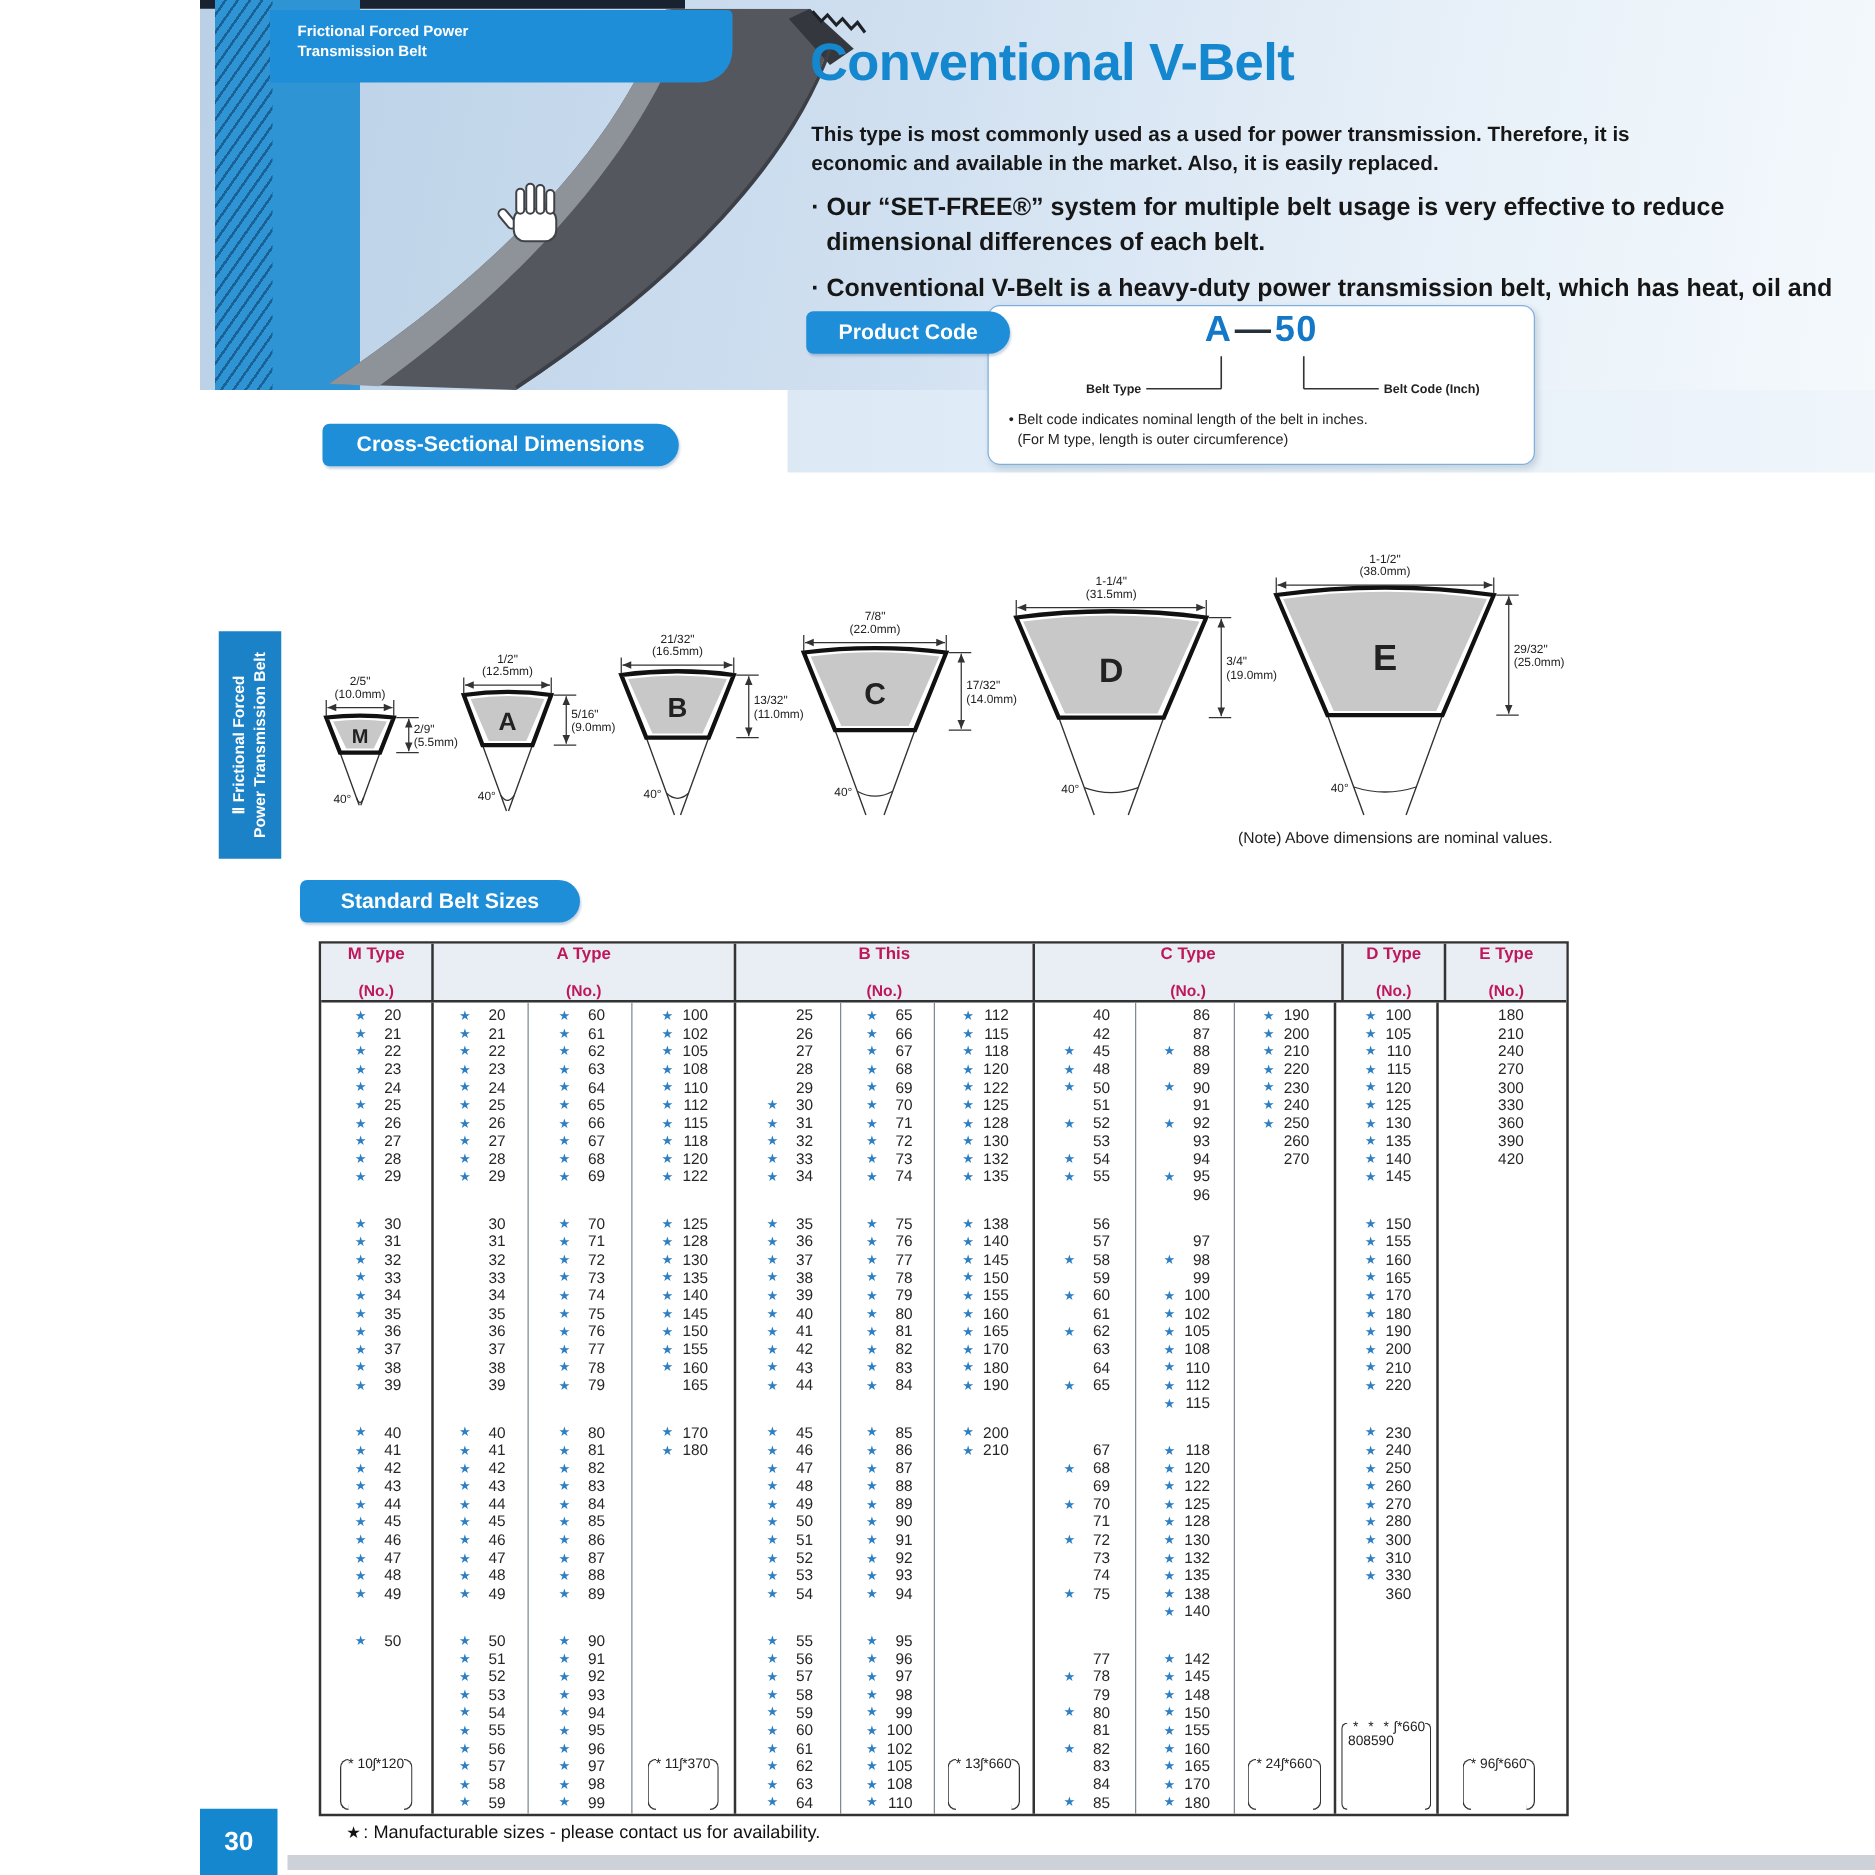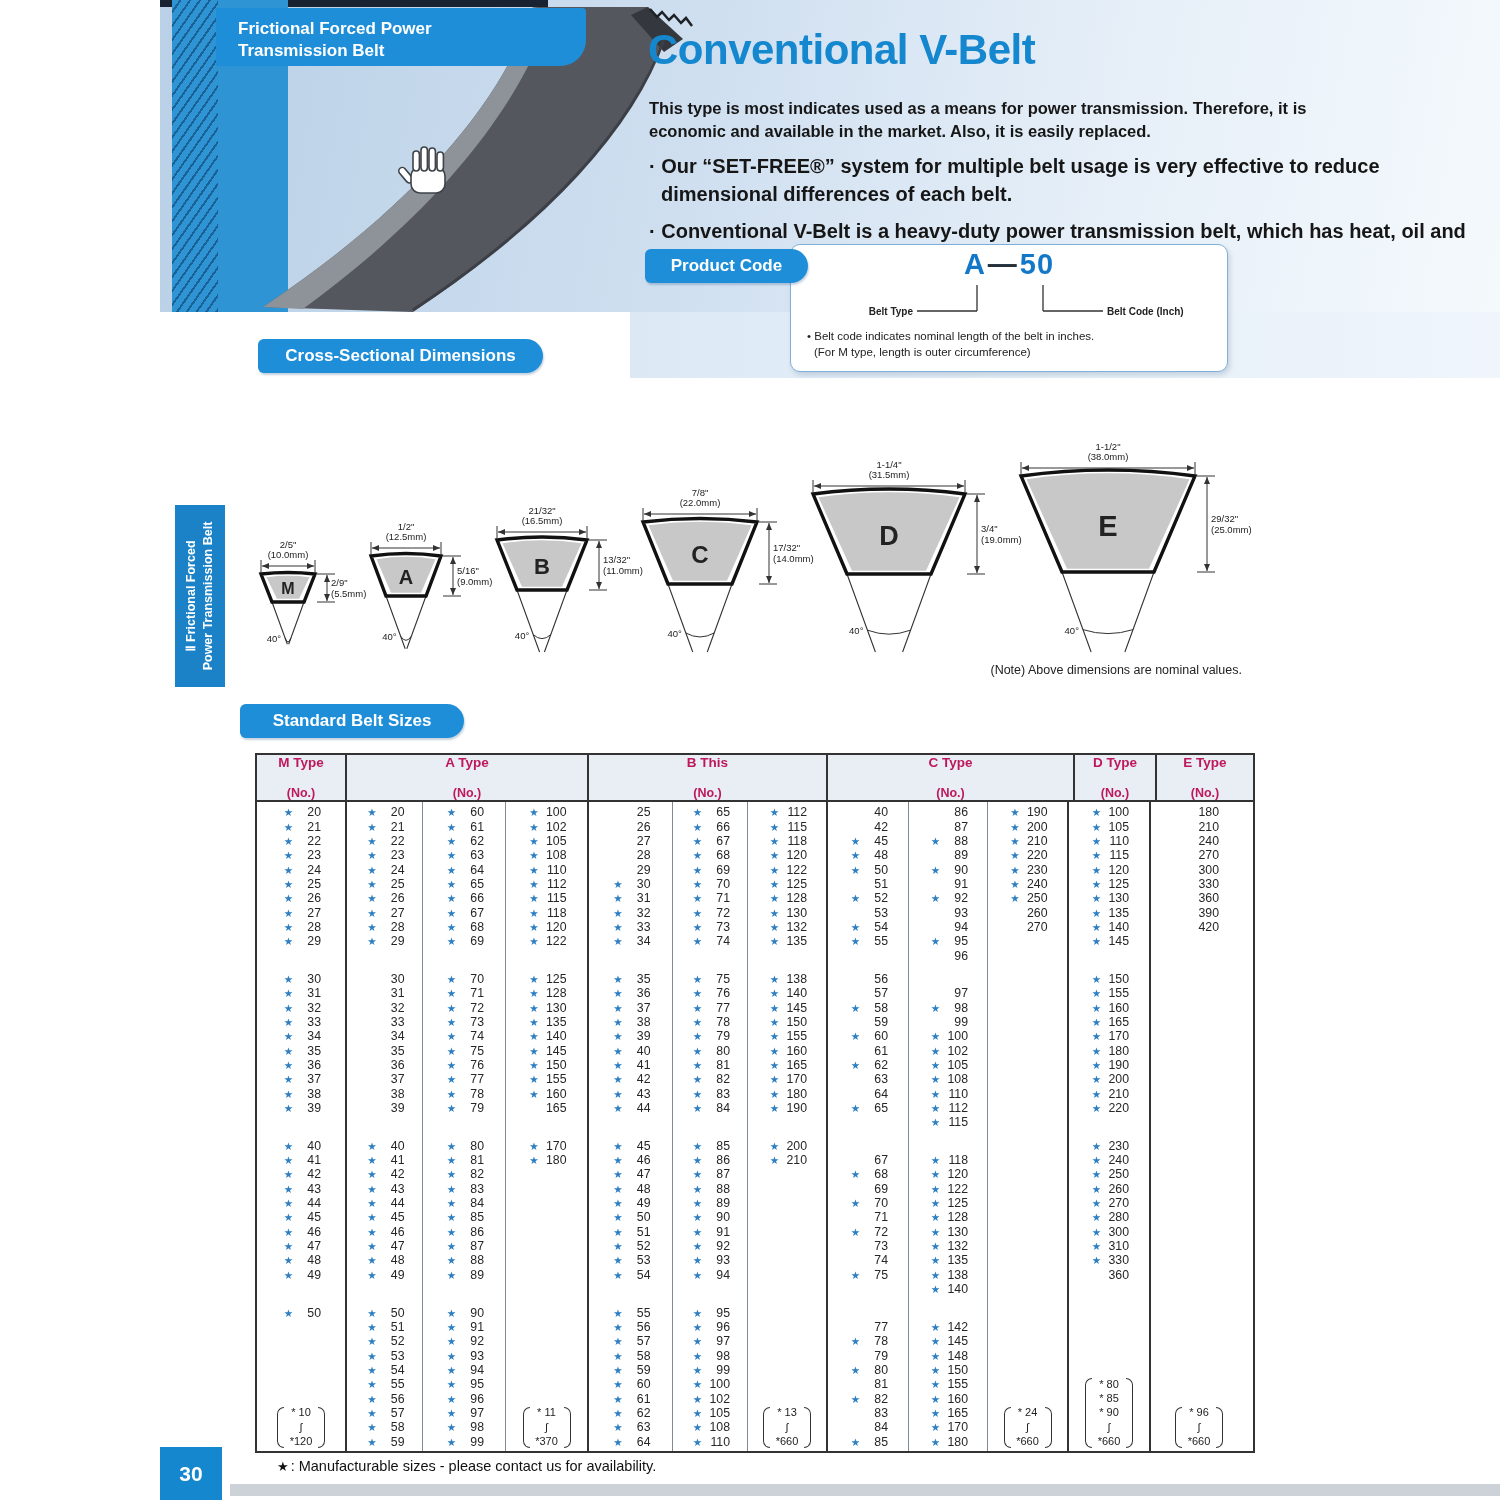--- a/index.html
+++ b/index.html
@@ -6,21 +6,21 @@
   .page{position:relative;width:1500px;height:1500px;background:#fff;font-family:"Liberation Sans",sans-serif;overflow:hidden;}
 
   .hero{position:absolute;left:160px;top:0;width:1340px;height:312px;
         background:linear-gradient(100deg,#b9d0e6 0%,#cfdff0 40%,#e6eff8 70%,#f4f9fc 100%);}
   .hero-topbar{position:absolute;left:0;top:0;width:388px;height:7px;background:#182231;}
   .blueband{position:absolute;left:12px;top:0;width:116px;height:312px;background:#2e94d4;}
   .hatch{position:absolute;left:0;top:0;width:46px;height:100%;
          background:repeating-linear-gradient(125deg,rgba(9,55,100,0) 0 6px,rgba(9,55,100,.55) 6px 8px);}
   .belt-photo{position:absolute;left:58px;top:7px;width:580px;height:305px;}
   .corner-tab{position:absolute;left:56px;top:8px;width:370px;height:58px;background:#1f8ed8;
-              border-radius:0 4px 26px 0;color:#fff;font-weight:bold;font-size:17px;line-height:1.3;
+              border-radius:0 4px 26px 0;color:#fff;font-weight:bold;font-size:12px;line-height:1.3;
               padding:10px 0 0 22px;box-sizing:border-box;}
   .title{position:absolute;left:488px;top:26px;font-size:42px;font-weight:bold;color:#1487cf;letter-spacing:-0.5px;}
   .intro{position:absolute;left:489px;top:97px;font-size:16.5px;font-weight:bold;color:#161616;line-height:1.42;}
   .bullets{position:absolute;left:489px;top:152px;font-size:20px;font-weight:bold;color:#161616;line-height:1.4;}
   .bullets .b{margin-bottom:9px;}
   .cont{padding-left:12px;}
   .hero-ext{position:absolute;left:630px;top:312px;width:870px;height:66px;
             background:linear-gradient(90deg,#dce9f5,#eff5fb);}
 
   .pill{position:absolute;background:#1f8ed8;color:#fff;font-weight:bold;font-size:17px;text-align:center;
@@ -64,21 +64,21 @@
   .tcol.gb{border-left:2px solid #333;}
   .tcol.sb{border-left:1px solid #808a94;}
   .tcell{height:14.35px;display:flex;align-items:center;justify-content:center;}
   .star{width:15px;text-align:center;color:#2e7fc2;font-size:10.5px;}
   .num{width:25px;text-align:right;font-size:12.3px;color:#262626;}
   .bgap{height:9px;}
   .rnote{display:flex;align-items:stretch;justify-content:center;margin:0 4px;}
   .rn-p{width:6px;margin:1px 0;}
   .rn-l{border:1.5px solid #333;border-right:none;border-radius:8px 0 0 8px;}
   .rn-r{border:1.5px solid #333;border-left:none;border-radius:0 8px 8px 0;}
-  .rn-lines{display:flex;flex-direction:column;justify-content:space-around;text-align:center;min-width:34px;}
+  .rn-lines{display:flex;justify-content:space-around;text-align:center;min-width:34px;}
   .rl{font-size:11px;color:#222;line-height:1;}
 
   .footnote{position:absolute;left:277px;top:1458px;font-size:14.5px;color:#111;}
   .fstar{font-size:13px;margin-right:2px;}
   .pagenum{position:absolute;left:160px;top:1447px;width:62px;height:53px;background:#1487cf;color:#fff;
            font-weight:bold;font-size:21px;display:flex;align-items:center;justify-content:center;}
   .bottom-bar{position:absolute;left:230px;top:1484px;width:1270px;height:12px;background:#ccd2d7;}
 </style>
 </head>
 <body>
@@ -104,21 +104,21 @@
         <rect x="16" y="-9" width="6.4" height="23" rx="3.2"></rect>
         <rect x="24" y="-5" width="6.4" height="19" rx="3.2"></rect>
       </g>
     </svg>
     <div class="corner-tab">
       <div>Frictional Forced Power</div>
       <div>Transmission Belt</div>
     </div>
     <div class="title">Conventional V-Belt</div>
     <div class="intro">
-      <div>This type is most indicates used as a means for power transmission. Therefore, it is</div>
+      <div>This type is most commonly used as a used for power transmission. Therefore, it is</div>
       <div>economic and available in the market. Also, it is easily replaced.</div>
     </div>
     <div class="bullets">
       <div class="b">
         <div>· Our “SET-FREE®” system for multiple belt usage is very effective to reduce</div>
         <div class="cont">dimensional differences of each belt.</div>
       </div>
       <div class="b">
         <div>· Conventional V-Belt is a heavy-duty power transmission belt, which has heat, oil and</div>
         <div class="cont">flex resistance as well as a high antistatic property.</div>

